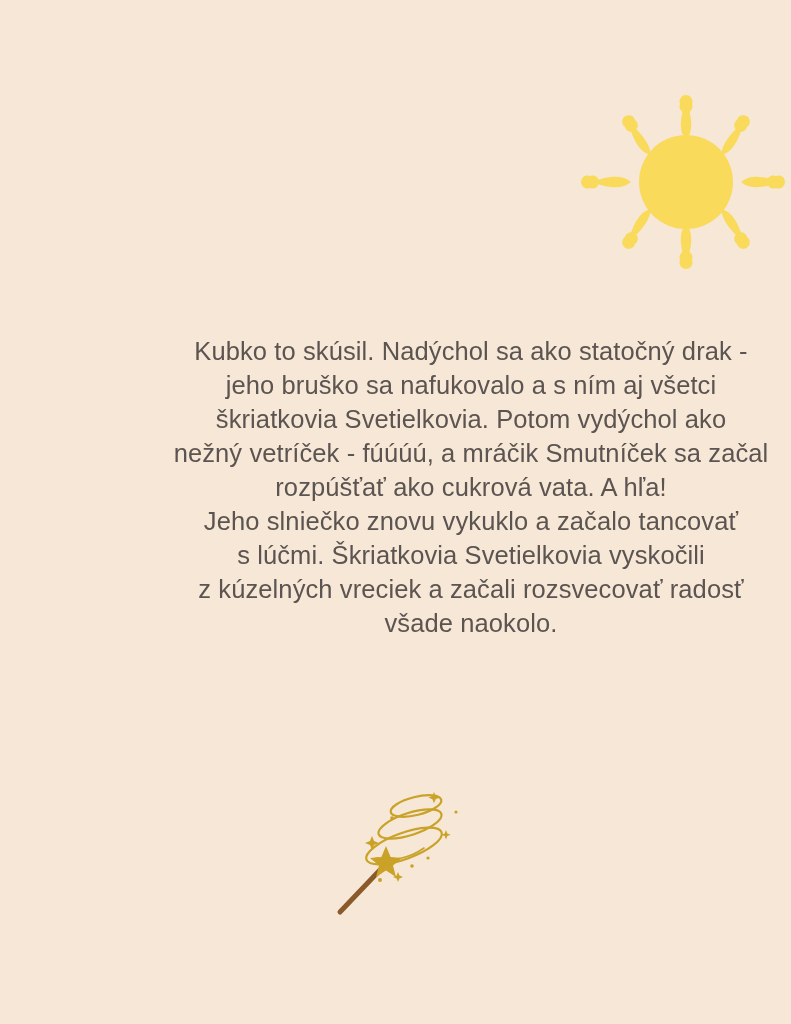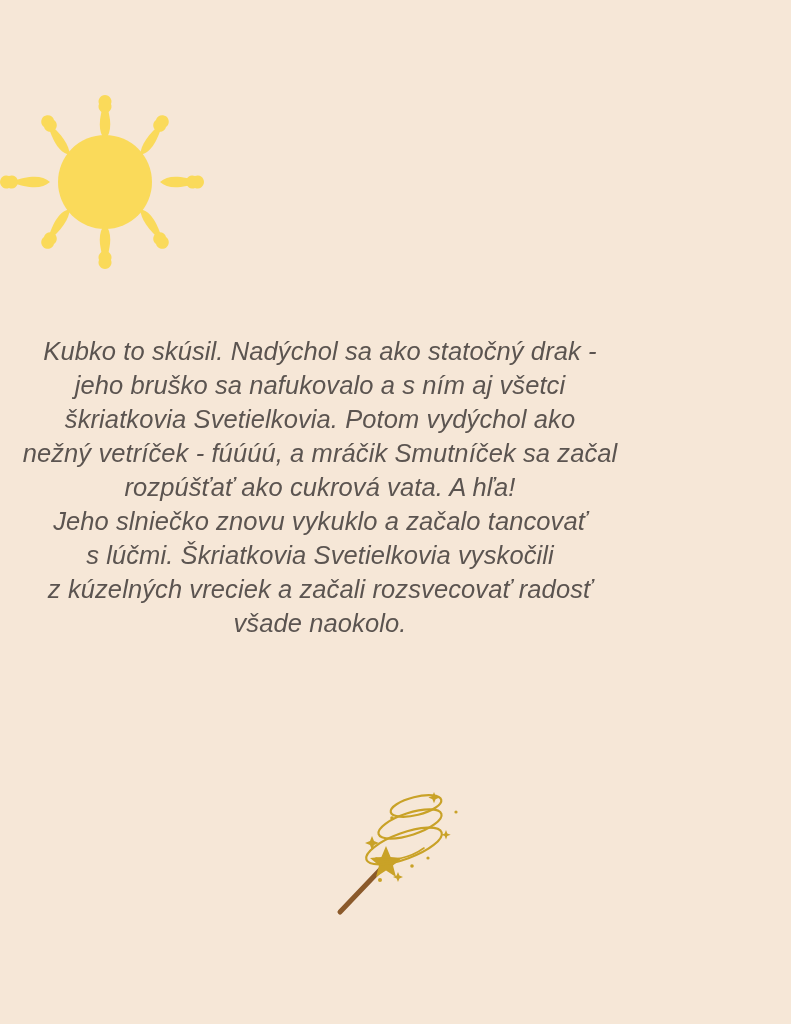--- a/index.html
+++ b/index.html
@@ -14,22 +14,21 @@
     overflow: hidden;
   }
   .page {
     position: relative;
     width: 791px;
     height: 1024px;
     background: #f6e7d7;
     box-sizing: border-box;
     display: flex;
     flex-direction: column;
-    align-items: flex-start;
-    font-style: italic;
+    align-items: flex-end;
   }
   .sun-wrap {
     margin-top: 92px;
     width: 210px;
     height: 180px;
     display: flex;
     align-items: center;
     justify-content: center;
   }
   .story-text {

